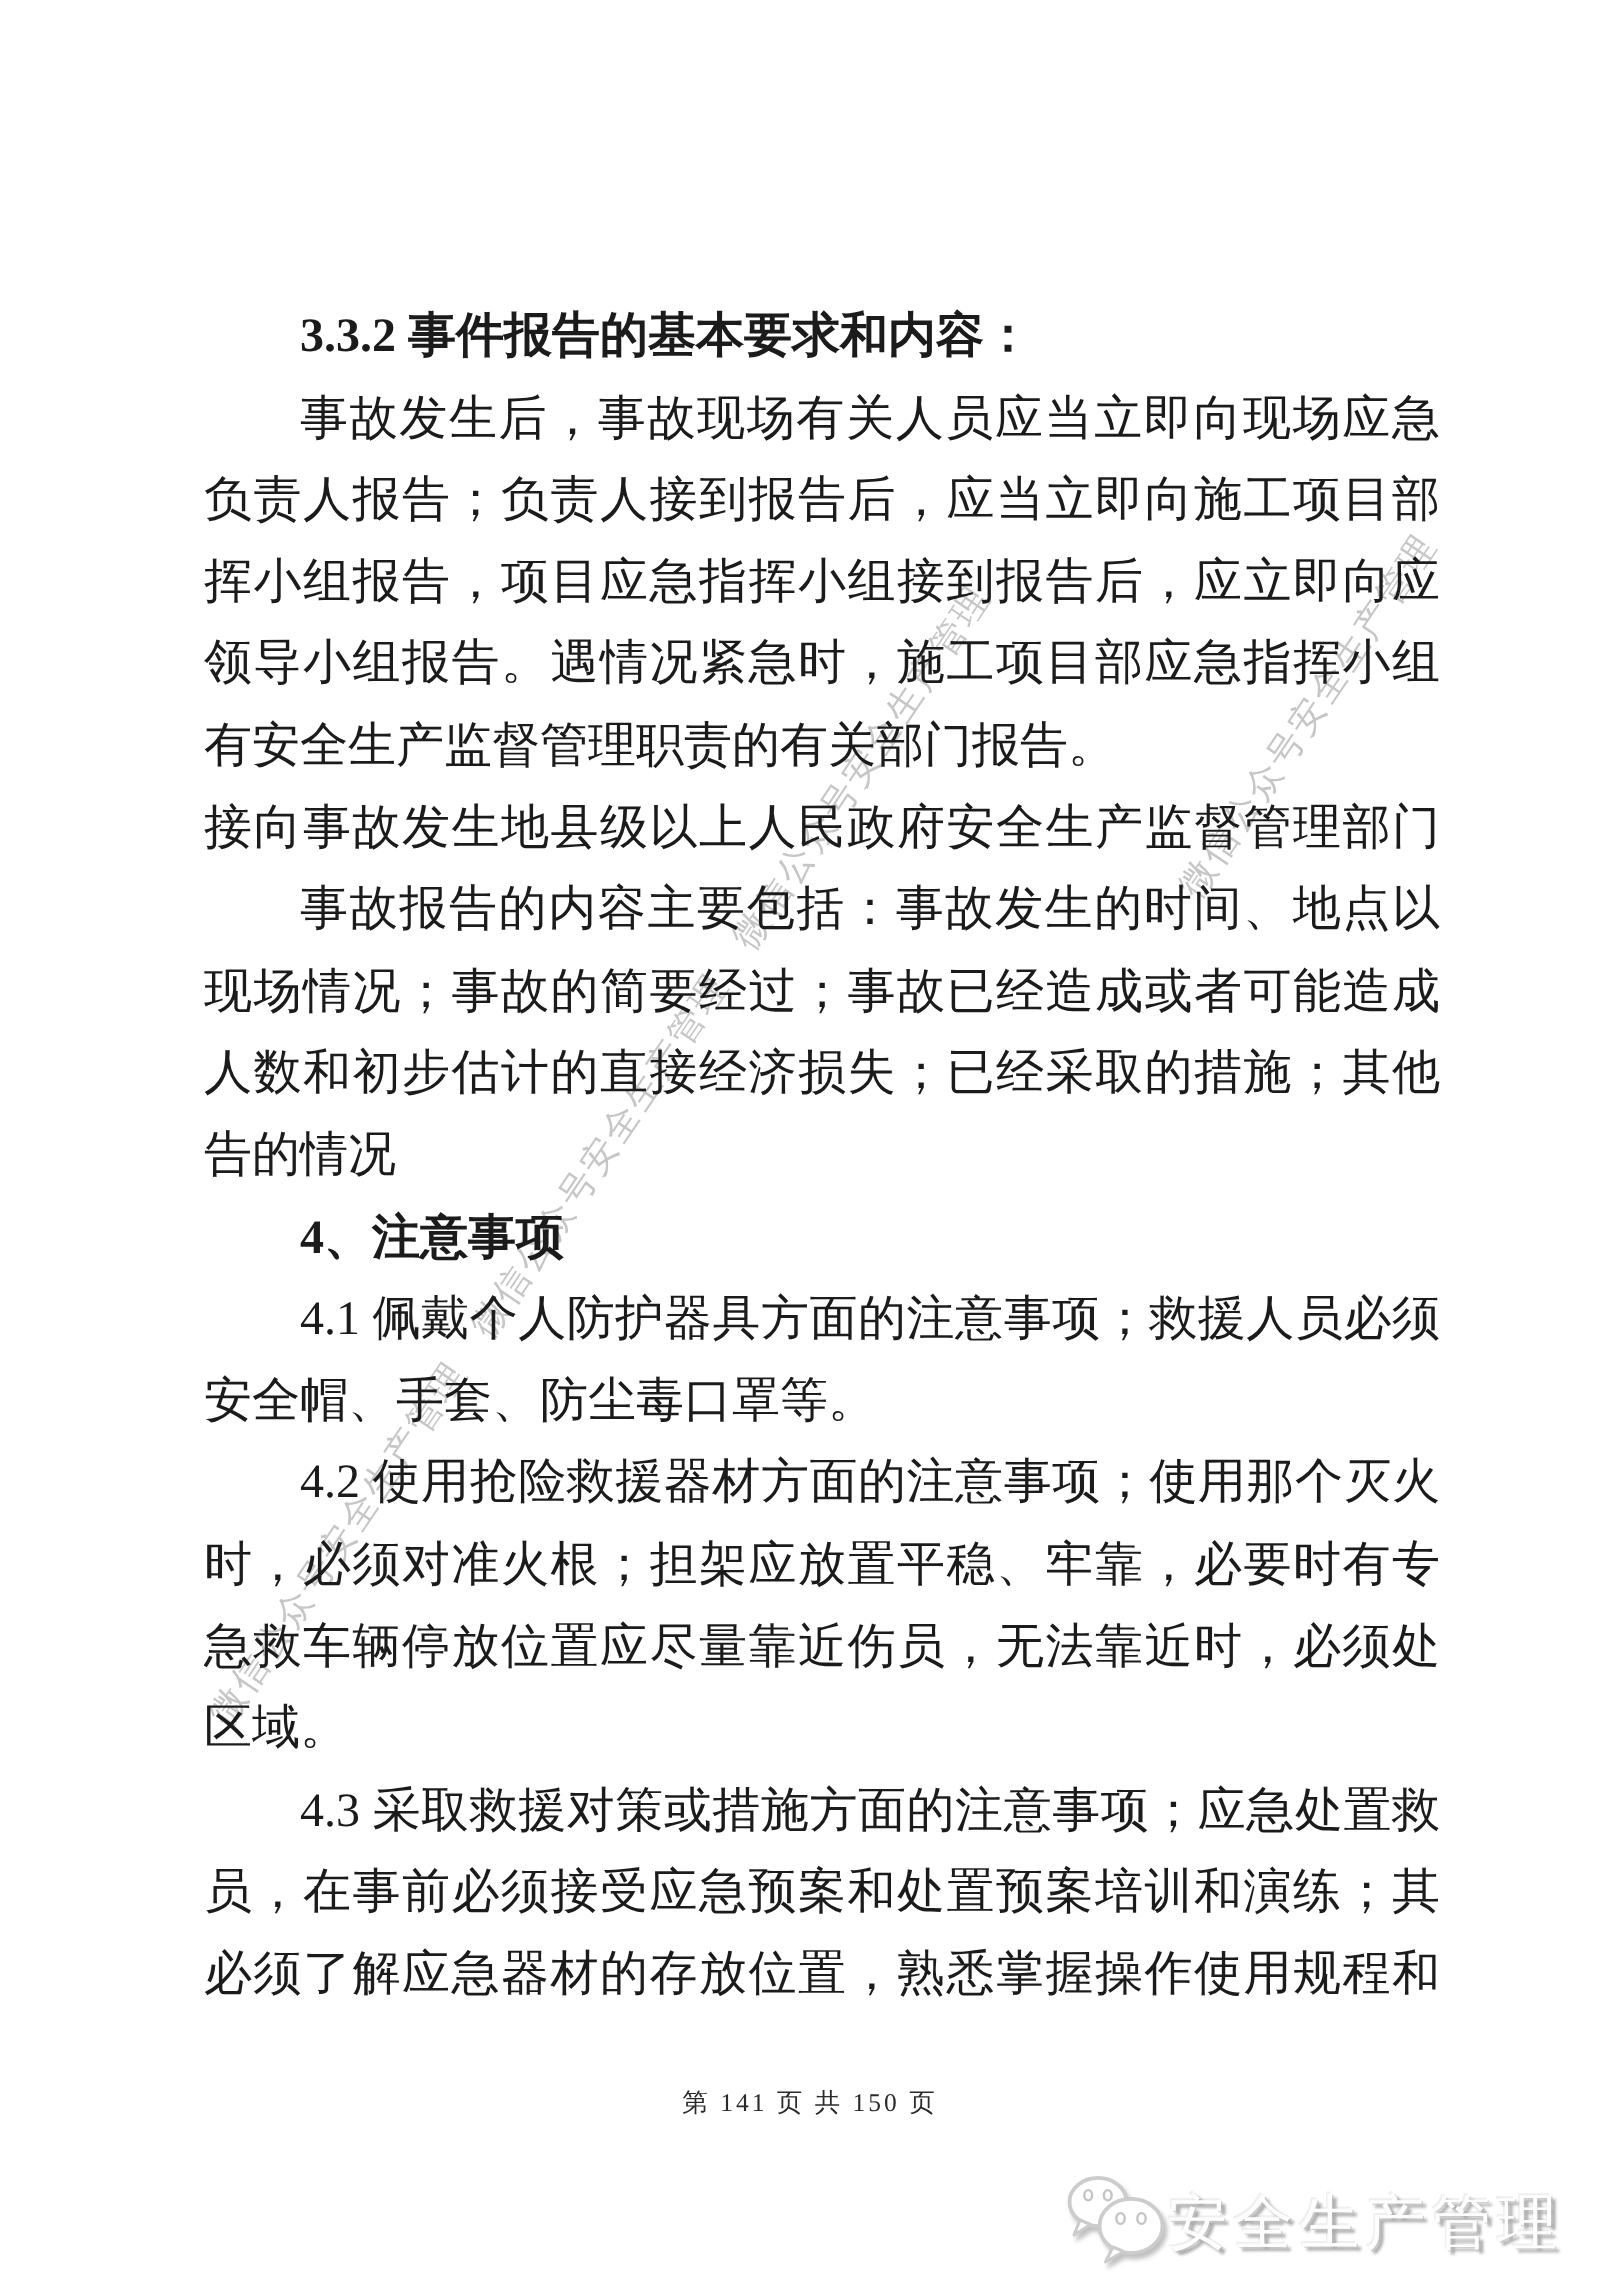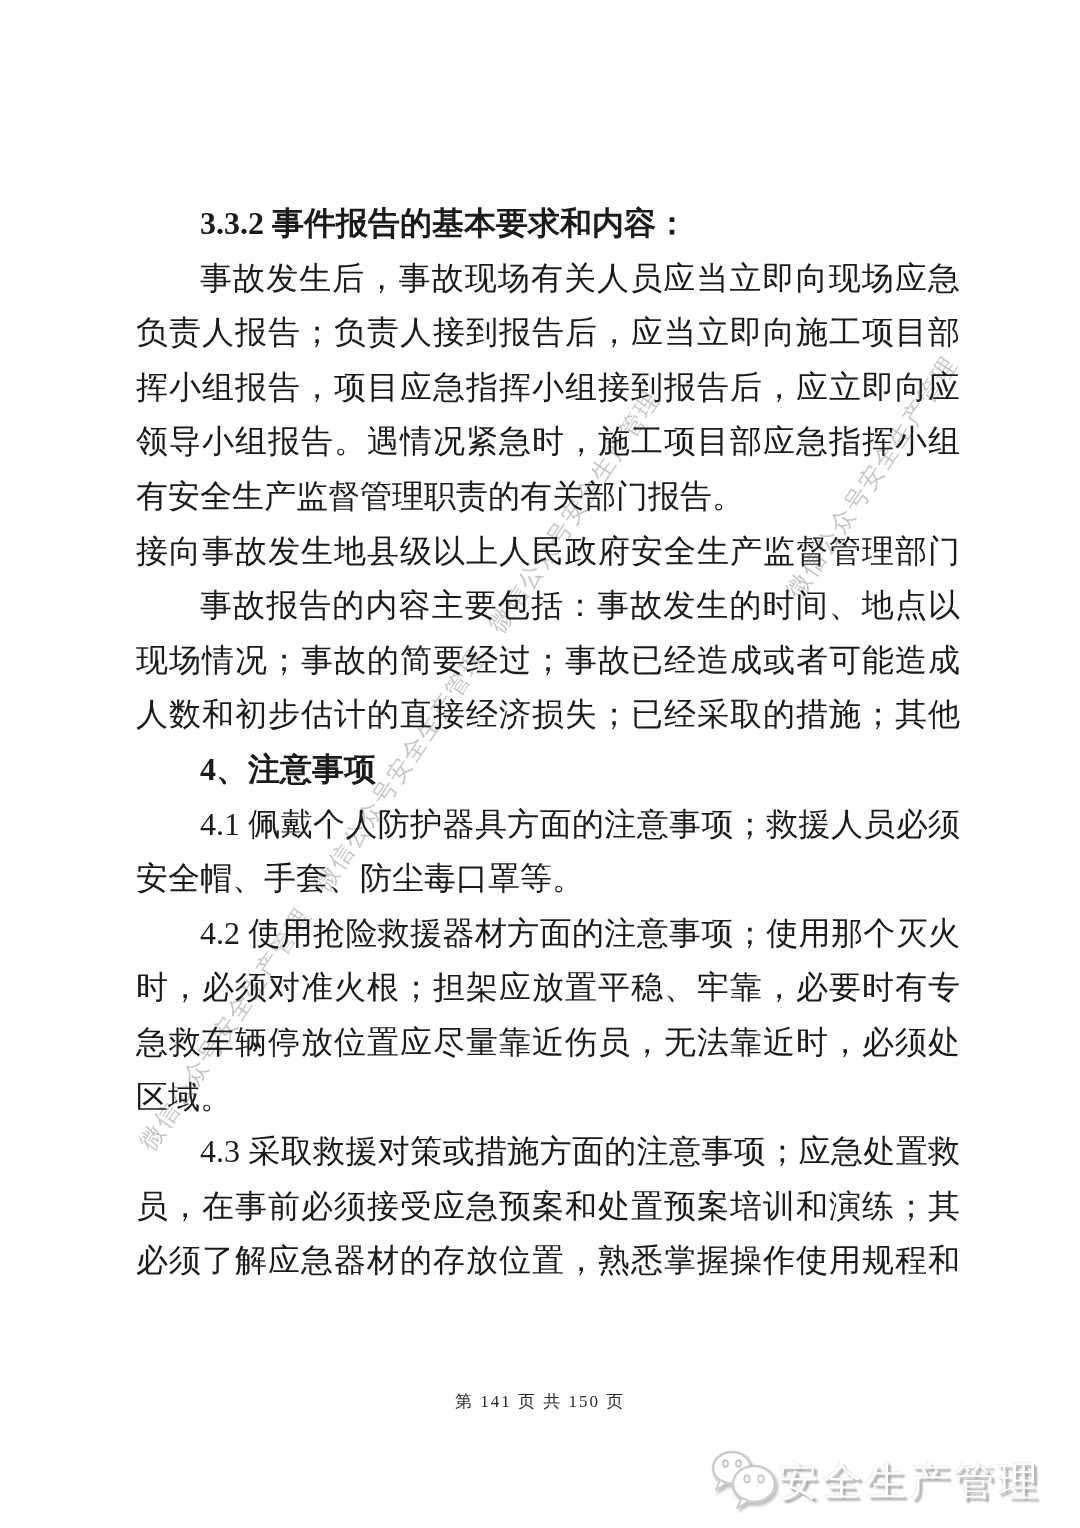--- a/index.html
+++ b/index.html
@@ -102,20 +102,21 @@
     <p class="line indent bold">3.3.2 事件报告的基本要求和内容：</p>
     <p class="line just indent">事故发生后，事故现场有关人员应当立即向现场应急救援队</p>
     <p class="line just">负责人报告；负责人接到报告后，应当立即向施工项目部应急指</p>
     <p class="line just">挥小组报告，项目应急指挥小组接到报告后，应立即向应急救援</p>
     <p class="line just">领导小组报告。遇情况紧急时，施工项目部应急指挥小组可以直</p>
     <p class="line">有安全生产监督管理职责的有关部门报告。</p>
     <p class="line just">接向事故发生地县级以上人民政府安全生产监督管理部门和负</p>
     <p class="line just indent">事故报告的内容主要包括：事故发生的时间、地点以及事故</p>
     <p class="line just">现场情况；事故的简要经过；事故已经造成或者可能造成的伤亡</p>
     <p class="line just">人数和初步估计的直接经济损失；已经采取的措施；其他应当报</p>
+    <p class="line">告的情况</p>
     <p class="line indent bold">4、注意事项</p>
     <p class="line just indent">4.1 佩戴个人防护器具方面的注意事项；救援人员必须戴好</p>
     <p class="line">安全帽、手套、防尘毒口罩等。</p>
     <p class="line just indent">4.2 使用抢险救援器材方面的注意事项；使用那个灭火器材</p>
     <p class="line just">时，必须对准火根；担架应放置平稳、牢靠，必要时有专人把持。</p>
     <p class="line just">急救车辆停放位置应尽量靠近伤员，无法靠近时，必须处于安全</p>
     <p class="line">区域。</p>
     <p class="line just indent">4.3 采取救援对策或措施方面的注意事项；应急处置救援人</p>
     <p class="line just">员，在事前必须接受应急预案和处置预案培训和演练；其他应当报</p>
     <p class="line just">必须了解应急器材的存放位置，熟悉掌握操作使用规程和方法，</p>

